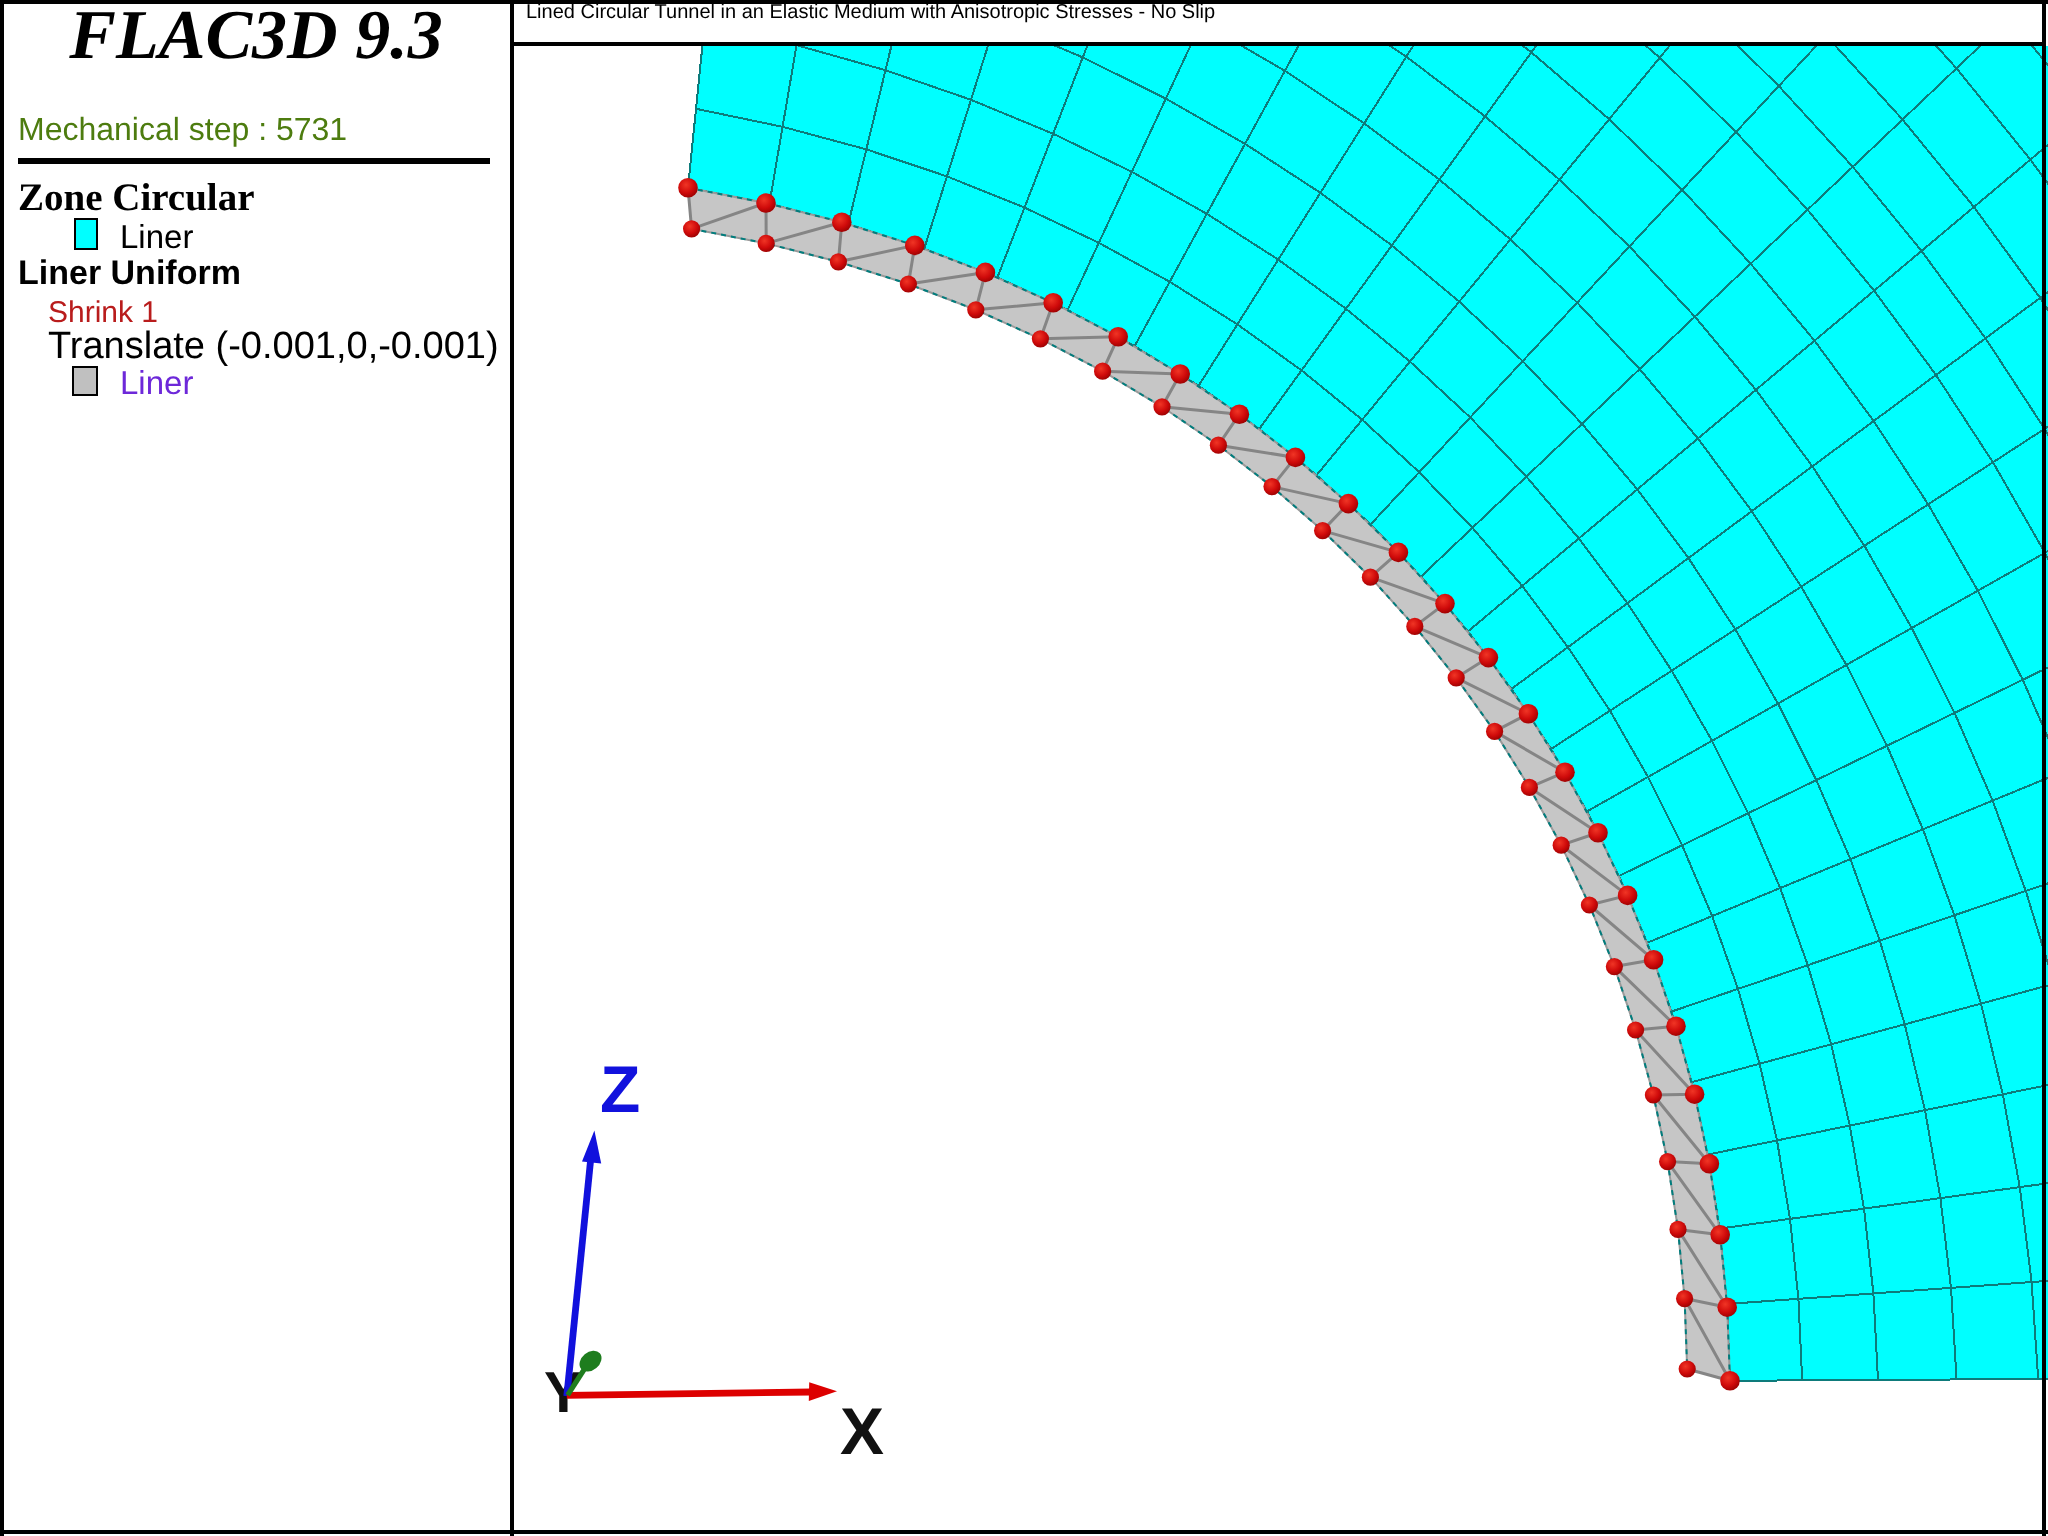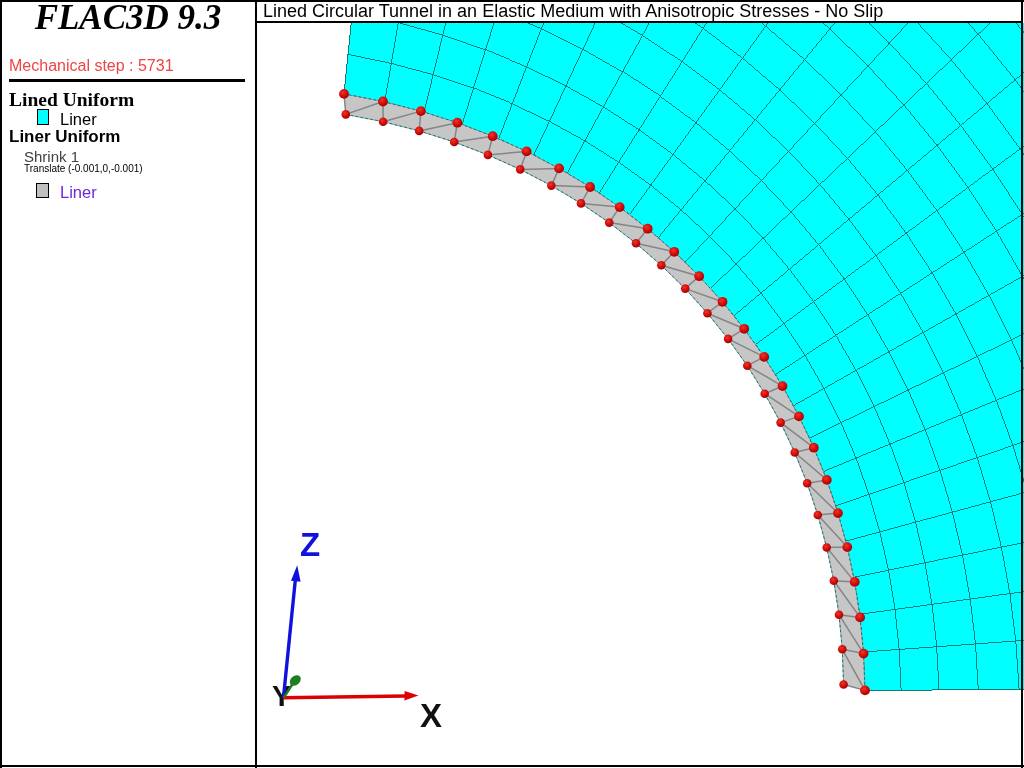--- a/index.html
+++ b/index.html
@@ -121,24 +121,24 @@
 <line x1="283.8" y1="697.5" x2="292.5" y2="684" stroke="#1e7d1e" stroke-width="2.6"></line>
 <ellipse cx="295.5" cy="680.5" rx="6.1" ry="4.5" transform="rotate(-40 295.3 680.8)" fill="#1e7d1e"></ellipse>
 
 </svg>
 <div class="abs bk" style="left:0;top:0;width:1024px;height:2px"></div>
 <div class="abs bk" style="left:0;top:765px;width:1024px;height:2px"></div>
 <div class="abs bk" style="left:0;top:0;width:2px;height:768px"></div>
 <div class="abs bk" style="left:1021px;top:0;width:2.3px;height:768px"></div>
 <div class="abs bk" style="left:255px;top:0;width:2px;height:768px"></div>
 <div class="abs bk" style="left:257px;top:20.8px;width:764px;height:2.1px"></div>
-<div class="abs" style="left:263px;top:1px;font-size:18px;color:#000">Lined Circular Tunnel in an Elastic Medium with Anisotropic Stresses - No Slip</div>
+<div class="abs" style="left:263px;top:1px;font-size:10px;color:#000">Lined Circular Tunnel in an Elastic Medium with Anisotropic Stresses - No Slip</div>
 <div class="abs" style="left:0;top:-2px;width:256px;text-align:center;font-family:'Liberation Serif',serif;font-style:italic;font-weight:bold;font-size:35px;color:#000">FLAC3D 9.3</div>
-<div class="abs" style="left:9px;top:57.3px;font-size:16px;color:#ef4444">Mechanical step : 5731</div>
+<div class="abs" style="left:9px;top:57.3px;font-size:16px;color:#4d7c0f">Mechanical step : 5731</div>
 <div class="abs bk" style="left:9px;top:79.3px;width:236px;height:2.6px"></div>
-<div class="abs" style="left:9px;top:89px;font-family:'Liberation Serif',serif;font-weight:bold;font-size:19.5px;color:#000">Lined Uniform</div>
+<div class="abs" style="left:9px;top:89px;font-family:'Liberation Serif',serif;font-weight:bold;font-size:19.5px;color:#000">Zone Circular</div>
 <div class="abs" style="left:36.9px;top:109.4px;width:10.5px;height:13.2px;background:#00ffff;border:1px solid #000"></div>
 <div class="abs" style="left:60px;top:110px;font-size:16.5px;color:#000">Liner</div>
 <div class="abs" style="left:9px;top:127px;font-family:Liberation Sans, sans-serif;font-weight:bold;font-size:17px;color:#000">Liner Uniform</div>
-<div class="abs" style="left:24px;top:147.8px;font-size:15px;color:#404040">Shrink 1</div>
-<div class="abs" style="left:24px;top:162.8px;font-size:10px;color:#000">Translate (-0.001,0,-0.001)</div>
+<div class="abs" style="left:24px;top:147.8px;font-size:15px;color:#b91c1c">Shrink 1</div>
+<div class="abs" style="left:24px;top:162.8px;font-size:19px;color:#000">Translate (-0.001,0,-0.001)</div>
 <div class="abs" style="left:35.5px;top:183.2px;width:11.7px;height:13px;background:#c0c0c0;border:1px solid #000"></div>
 <div class="abs" style="left:60px;top:182.5px;font-size:16.5px;color:#6d28d9">Liner</div>
 </div>
 </body></html>

